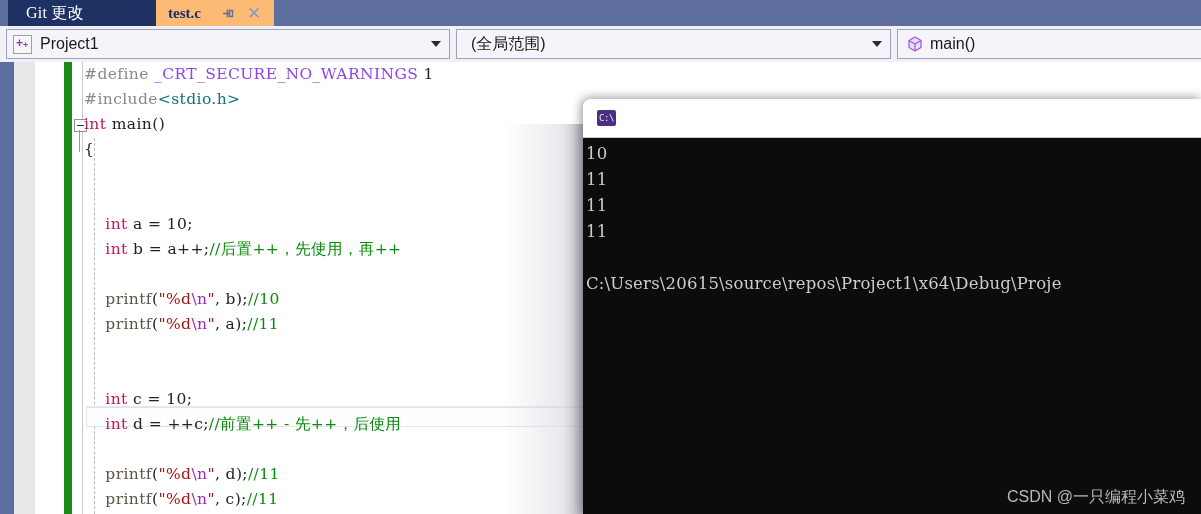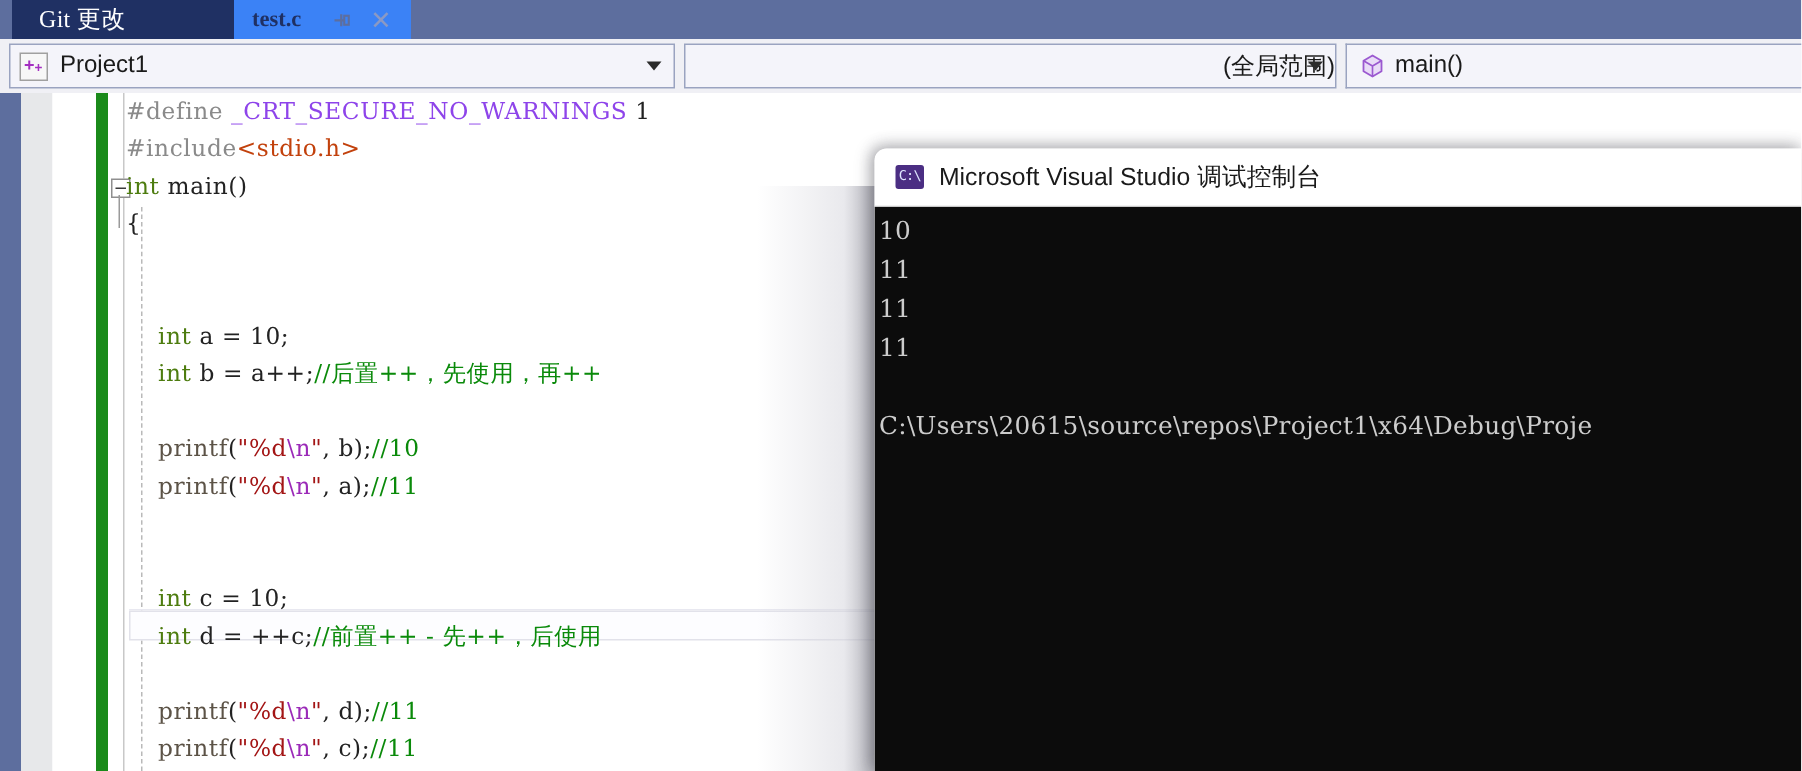--- a/index.html
+++ b/index.html
@@ -18,21 +18,21 @@
   }
   .tab{
     position:absolute;top:0;height:26px;
     display:flex;align-items:center;box-sizing:border-box;font-family:Liberation Serif, serif;
   }
   .tab-git{
     left:8px;width:148px;background:#1f3063;padding-left:18px;
   }
   .tab-git .tab-label{color:#ffffff;font-size:16px;letter-spacing:.2px;}
   .tab-test{
-    left:156px;width:118px;background:#3b82f6;padding-left:12px;
+    left:156px;width:118px;background:#fdba74;padding-left:12px;
   }
   .tab-test .tab-label{color:#1f3063;font-size:15px;font-weight:bold;}
   .tab-pin{
     position:absolute;left:218px;top:4px;width:18px;height:18px;
     display:flex;align-items:center;justify-content:center;
     color:#5d6e9e;font-size:14px;line-height:1;
   }
   .tab-close{
     position:absolute;left:244px;top:3px;width:20px;height:20px;
     display:flex;align-items:center;justify-content:center;
@@ -43,21 +43,21 @@
   .navbar{
     position:absolute;left:0;top:26px;width:1201px;height:36px;
     background:#f0f0f5;
   }
   .combo{
     position:absolute;top:3px;height:30px;box-sizing:border-box;
     background:#f4f4fa;border:1px solid #9aa3c0;
     display:flex;align-items:center;
   }
   .combo-proj{left:6px;width:444px;}
-  .combo-scope{left:456px;width:435px;justify-content:flex-end;}
+  .combo-scope{left:456px;width:435px;}
   .combo-fn{left:897px;width:310px;border-right:none;}
   .combo-text{
     font-size:16px;color:#1a1a1a;white-space:nowrap;overflow:hidden;
   }
   .combo-arrow{
     position:absolute;right:8px;top:50%;transform:translateY(-50%);
     width:0;height:0;border-left:5px solid transparent;
     border-right:5px solid transparent;border-top:6px solid #2b2b2b;
   }
   
@@ -109,27 +109,27 @@
   .code{
     position:absolute;left:84px;top:0;width:520px;height:348px;
     font-family:"DejaVu Serif","Liberation Serif",serif;
     font-size:15.5px;
     white-space:pre;
   }
   .cl{position:absolute;left:0;height:25px;line-height:25px;letter-spacing:.4px;}
   .k-pre{color:#8a8a8a;}            
   .k-macro{color:#8e44ea;}          
   .k-num{color:#222222;}
-  .k-kw{color:#4d7c0f;}             
+  .k-kw{color:#be185d;}             
   .k-id{color:#222222;}
   .k-str{color:#a31515;}
   .k-esc{color:#9b2ab8;}
   .k-fn{color:#5c5347;}
   .k-cmt{color:#0a8a0a;}
-  .k-hdr{color:#c2410c;}
+  .k-hdr{color:#0f766e;}
   .k-op{color:#222222;}
 
   
   .curline{
     position:absolute;left:86px;top:345px;width:501px;height:18px;
     border:1px solid #e2e2ea;background:#fdfdff;
   }
   .curline-shadow{
     position:absolute;left:86px;top:344px;width:503px;height:1px;
     background:#e8e8f0;
@@ -258,20 +258,20 @@
     <div class="code" id="code-lines"><div class="cl" style="top: 0px;"><span class="k-pre">#define </span><span class="k-macro">_CRT_SECURE_NO_WARNINGS</span><span class="k-num"> 1</span></div><div class="cl" style="top: 25px;"><span class="k-pre">#include</span><span class="k-hdr">&lt;stdio.h&gt;</span></div><div class="cl" style="top: 50px;"><span class="k-kw">int</span><span class="k-id"> main()</span></div><div class="cl" style="top: 75px;"><span class="k-op">{</span></div><div class="cl" style="top: 100px;"></div><div class="cl" style="top: 125px;"></div><div class="cl" style="top: 150px;"><span class="k-op">    </span><span class="k-kw">int</span><span class="k-id"> a = </span><span class="k-num">10</span><span class="k-op">;</span></div><div class="cl" style="top: 175px;"><span class="k-op">    </span><span class="k-kw">int</span><span class="k-id"> b = a++;</span><span class="k-cmt">//后置++，先使用，再++</span></div><div class="cl" style="top: 200px;"></div><div class="cl" style="top: 225px;"><span class="k-op">    </span><span class="k-fn">printf</span><span class="k-op">(</span><span class="k-str">"%d</span><span class="k-esc">\n</span><span class="k-str">"</span><span class="k-id">, b);</span><span class="k-cmt">//10</span></div><div class="cl" style="top: 250px;"><span class="k-op">    </span><span class="k-fn">printf</span><span class="k-op">(</span><span class="k-str">"%d</span><span class="k-esc">\n</span><span class="k-str">"</span><span class="k-id">, a);</span><span class="k-cmt">//11</span></div><div class="cl" style="top: 275px;"></div><div class="cl" style="top: 300px;"></div><div class="cl" style="top: 325px;"><span class="k-op">    </span><span class="k-kw">int</span><span class="k-id"> c = </span><span class="k-num">10</span><span class="k-op">;</span></div><div class="cl" style="top: 350px;"><span class="k-op">    </span><span class="k-kw">int</span><span class="k-id"> d = ++c;</span><span class="k-cmt">//前置++ - 先++，后使用</span></div><div class="cl" style="top: 375px;"></div><div class="cl" style="top: 400px;"><span class="k-op">    </span><span class="k-fn">printf</span><span class="k-op">(</span><span class="k-str">"%d</span><span class="k-esc">\n</span><span class="k-str">"</span><span class="k-id">, d);</span><span class="k-cmt">//11</span></div><div class="cl" style="top: 425px;"><span class="k-op">    </span><span class="k-fn">printf</span><span class="k-op">(</span><span class="k-str">"%d</span><span class="k-esc">\n</span><span class="k-str">"</span><span class="k-id">, c);</span><span class="k-cmt">//11</span></div></div>
 
     <div class="cshadow"></div>
   </div>
 
   <div class="console">
     <div class="console-title">
       <span class="cmd-icon">
         <span class="glyph">C:\</span>
       </span>
-      <span class="console-title-text">Microsoft Visual Studio 调试控制台</span>
     </div>
     <div class="console-body">
       <div class="console-text" id="console-lines"><div class="con-line">10</div><div class="con-line">11</div><div class="con-line">11</div><div class="con-line">11</div><div class="con-line blank"></div><div class="con-line">C:\Users\20615\source\repos\Project1\x64\Debug\Proje</div></div>
+      <div class="watermark">CSDN @一只编程小菜鸡</div>
     </div>
   </div>
 
 </div>
 
 </body></html>

